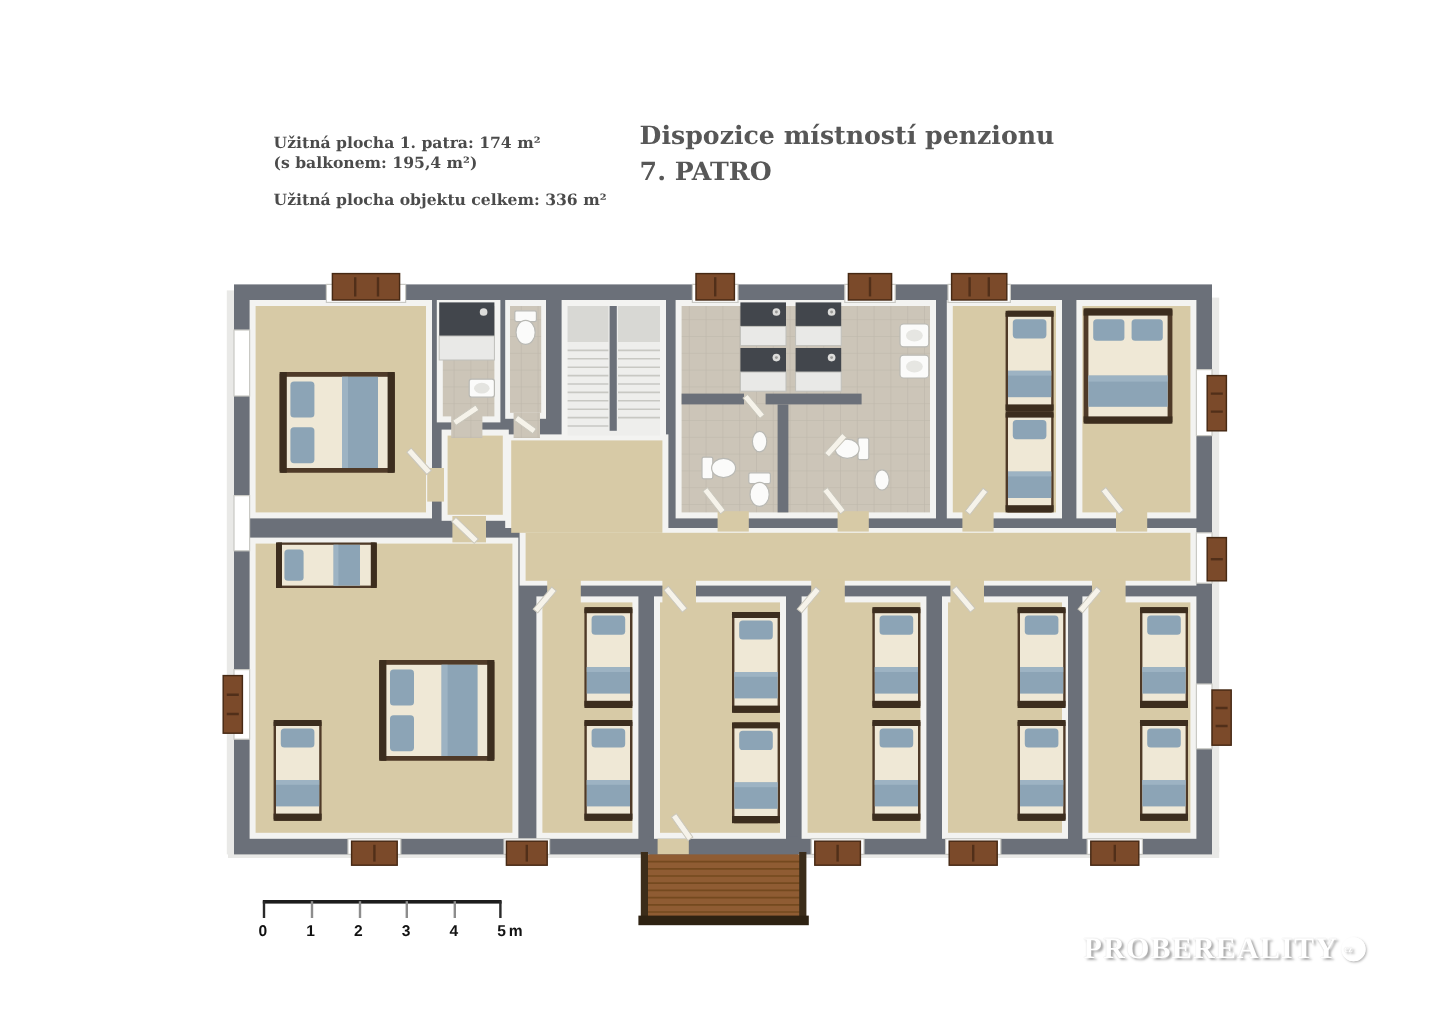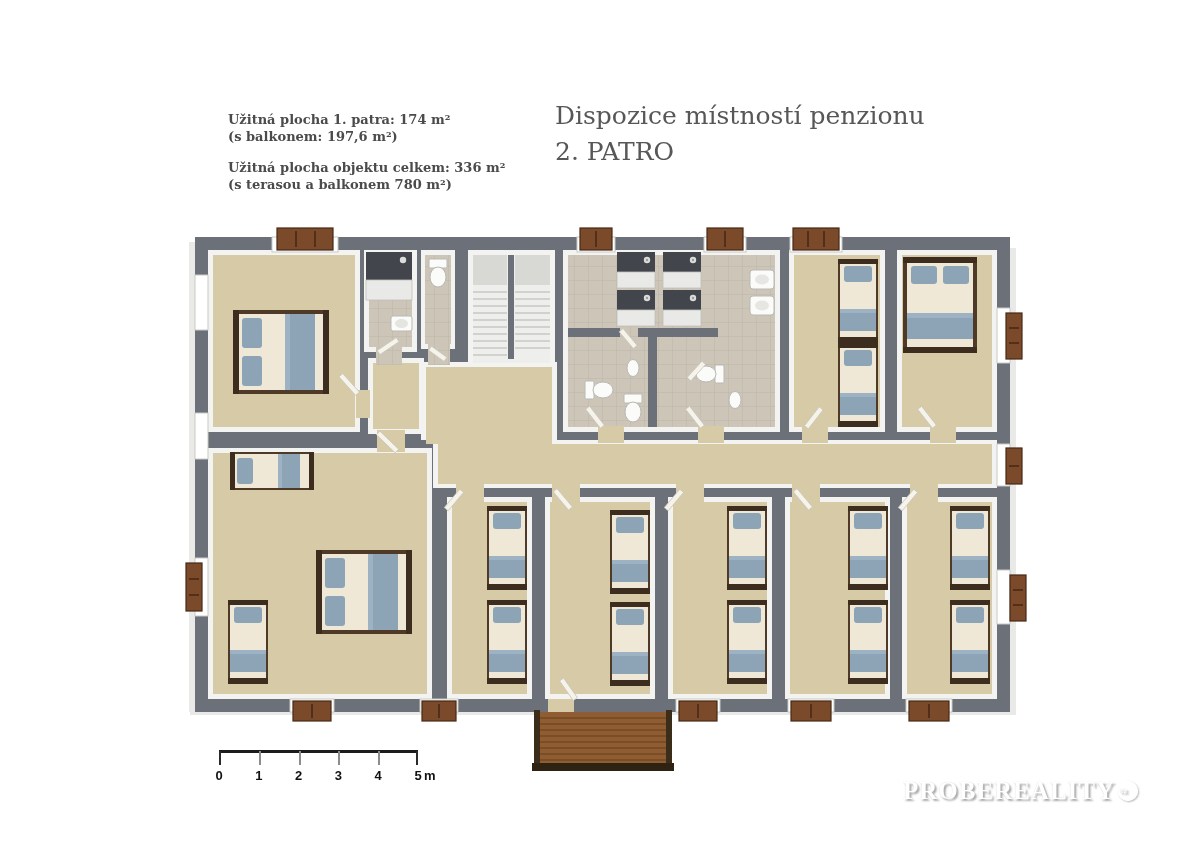--- a/index.html
+++ b/index.html
@@ -2,22 +2,22 @@
 <html style="--wall: #6b7079; --floor: #d7caa6; --tile: #ccc5b8; --bed-blue: #8ca4b6; --bed-frame: #4f3a28; --wood: #8f5c33; --text: #4b4b4b; --title: #575757;"><head>
 <meta charset="utf-8">
 <style>
   html,body{margin:0;padding:0;background:#fff;}
   #page{position:relative;width:1200px;height:849px;background:#fff;overflow:hidden;
         font-family:"DejaVu Serif","Liberation Serif",serif;}
   
   #info{position:absolute;left:228px;top:112px;color:var(--text,#4b4b4b);
         font-weight:bold;font-size:13px;line-height:1.28;}
   #info .gap{height:15px;}
-  #title{position:absolute;left:555px;top:98px;color:var(--title,#575757);
-         font-weight:normal;font-size:25px;line-height:1.45;}
+  #title{position:absolute;left:533px;top:98px;color:var(--title,#575757);
+         font-weight:bold;font-size:21px;line-height:1.45;}
   
   #scalebar{position:absolute;left:219px;top:750px;width:199px;height:42px;
             font-family:"Liberation Sans",sans-serif;}
   #scalebar .bar{position:absolute;left:0;top:0;width:100%;height:0;
                  border-top:3px solid #1c1c1c;}
   #scalebar .tick{position:absolute;top:1px;width:2px;height:14px;background:#2a2a2a;}
   #scalebar .tick.mid{background:#8d8d8d;}
   #scalebar .lbl{position:absolute;top:18px;transform:translateX(-50%);
                  font-size:13px;font-weight:bold;color:#111;}
   #scalebar .unit{position:absolute;left:205px;top:18px;font-size:13px;
@@ -54,29 +54,28 @@
   .plank{stroke:#74491f;stroke-width:1.4;}
   .stripe{stroke:#512f19;stroke-width:2;}
 </style>
 </head>
 <body>
 
 <div id="page">
 
   <div id="info">
     <div>Užitná plocha 1. patra: 174 m²</div>
-    <div>(s balkonem: 197,6 m²)</div>
+    <div>(s balkonem: 195,4 m²)</div>
     <div class="gap"></div>
     <div>Užitná plocha objektu celkem: 336 m²</div>
-    <div>(s terasou a balkonem 780 m²)</div>
   </div>
 
   <div id="title">
     <div>Dispozice místností penzionu</div>
-    <div>2. PATRO</div>
+    <div>7. PATRO</div>
   </div>
 
   <svg width="1200" height="849" viewBox="0 0 1200 849">
     <defs>
       <pattern id="tiles" width="14" height="14" patternUnits="userSpaceOnUse">
         <rect width="14" height="14" fill="#ccc5b8"></rect>
         <path d="M0 0H14M0 0V14" stroke="#bdb7ab" stroke-width="1"></path>
       </pattern>
 
       <g id="bed-sv">

